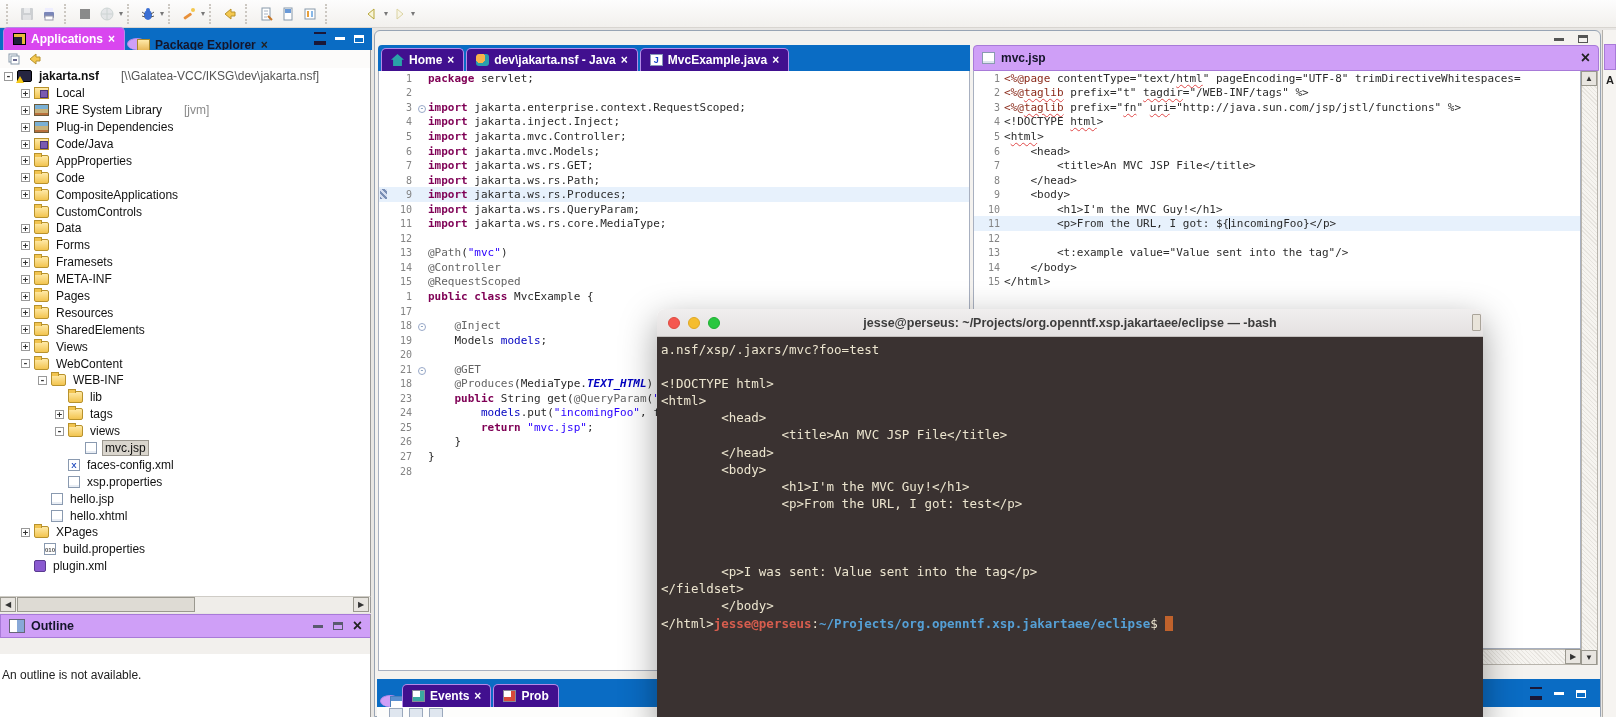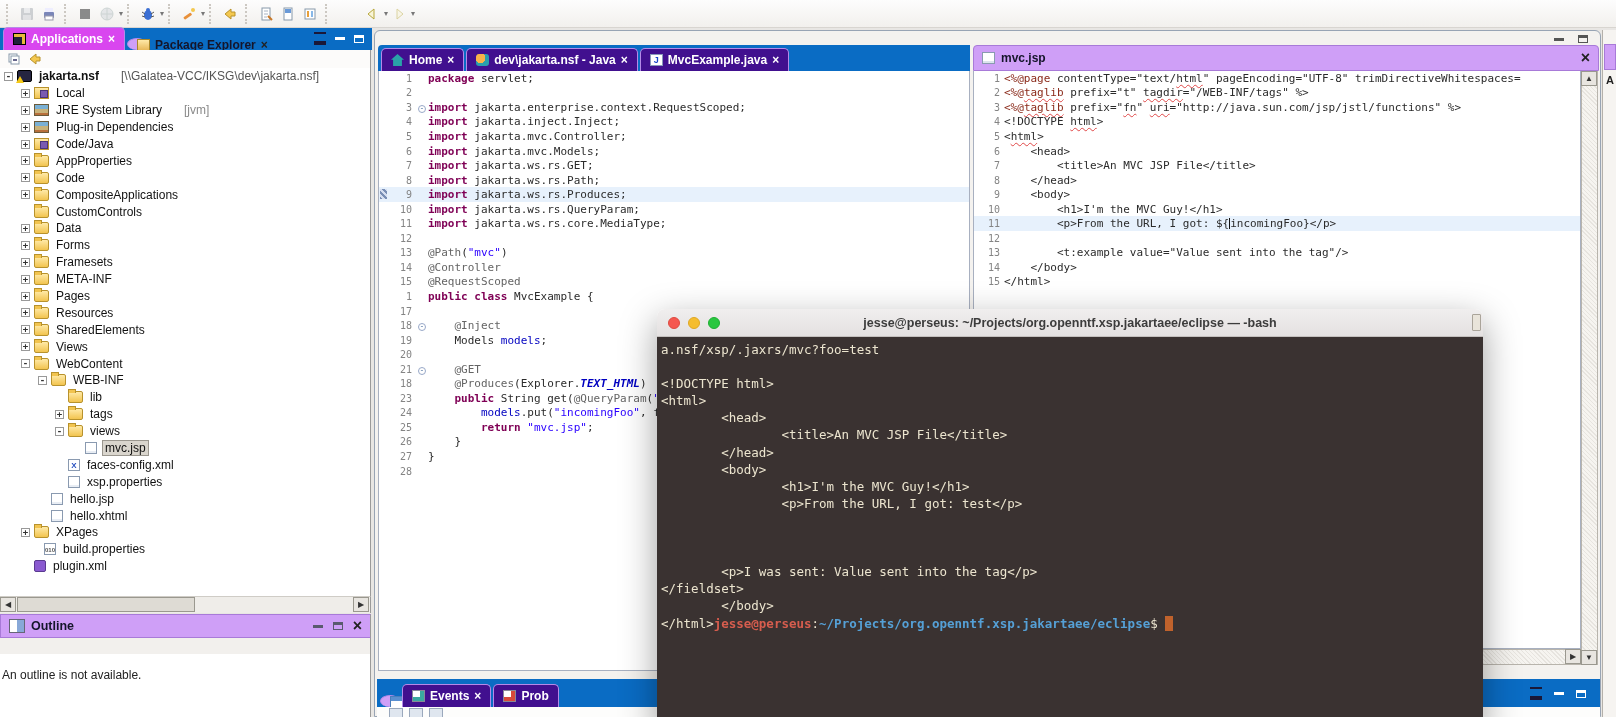--- a/index.html
+++ b/index.html
@@ -613,21 +613,21 @@
           <span class="fold"><span class="fcirc">-</span></span>
           <span class="sg p">    </span>
           <span class="sg a">@GET</span>
         </div>
         <div class="cl">
           <span class="mk"></span>
           <span class="num">18</span>
           <span class="fold"></span>
           <span class="sg p">    </span>
           <span class="sg a">@Produces</span>
-          <span class="sg p">(Explorer.</span>
+          <span class="sg p">(MediaType.</span>
           <span class="sg si">TEXT_HTML</span>
           <span class="sg p">)</span>
         </div>
         <div class="cl">
           <span class="mk"></span>
           <span class="num">23</span>
           <span class="fold"></span>
           <span class="sg p">    </span>
           <span class="sg k">public </span>
           <span class="sg p">String get(</span>

